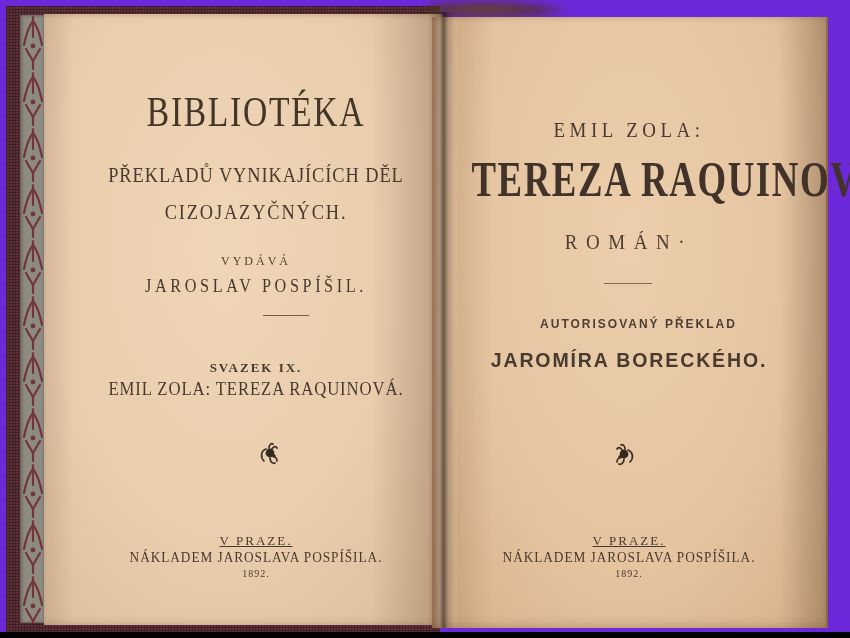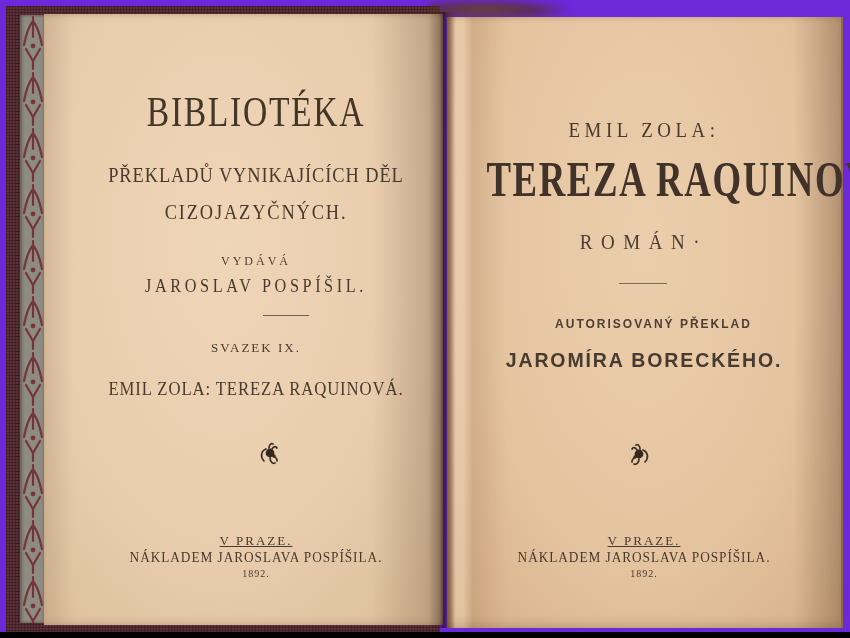--- a/index.html
+++ b/index.html
@@ -31,21 +31,21 @@
   .page{position:absolute;color:#46372d;}
   .page-left{
     left:44px;top:14px;width:399px;height:611px;
     background:
       linear-gradient(90deg, rgba(70,40,25,.10) 0 6px, rgba(70,40,25,0) 30px),
       linear-gradient(90deg, rgba(60,30,15,0) 82%, rgba(60,30,15,.22) 99%),
       radial-gradient(ellipse at 45% 38%, #efd6b7 0%, #e9cdad 55%, #ddbf9c 92%);
     box-shadow:inset 0 -6px 10px -6px rgba(70,40,20,.25), inset 0 4px 6px -4px rgba(70,40,20,.3);
   }
   .page-right{
-    left:447px;top:17px;width:394px;height:611px;
+    left:432px;top:17px;width:394px;height:611px;
     background:
       linear-gradient(90deg, rgba(90,45,25,.35) 0 2px, rgba(245,225,200,.35) 8px 16px, rgba(120,70,40,.14) 26px, rgba(120,70,40,0) 60px),
       linear-gradient(90deg, rgba(60,30,15,0) 88%, rgba(60,30,15,.25) 99%),
       radial-gradient(ellipse at 50% 36%, #ecceac 0%, #e5c4a0 58%, #d7b28a 96%),
       #e5c4a0;
     border-right:2px solid rgba(120,78,48,.55);
     box-shadow:inset 0 -8px 12px -7px rgba(70,40,20,.3), inset 0 4px 6px -4px rgba(70,40,20,.28);
   }
   .gutter-shadow{
     position:absolute;left:428px;top:12px;width:28px;height:616px;pointer-events:none;
@@ -55,21 +55,21 @@
   .tline{position:absolute;left:0;right:0;text-align:center;white-space:nowrap;}
   .page-left .tline{left:25px;right:0;}
   .ink{color:#483a2f;}
   .series-title{top:74px;font-size:40px;letter-spacing:2px;color:#443529;transform:scale(.84,1.04);}
   .series-sub1{top:150px;font-size:20px;letter-spacing:1px;transform:scaleX(.92);}
   .series-sub2{top:187px;font-size:20px;letter-spacing:2px;transform:scaleX(.92);}
   .vydava{top:240px;font-size:12px;letter-spacing:3px;color:#4d3e33;}
   .publisher{top:262px;font-size:18px;letter-spacing:4px;transform:scaleX(.9);}
   .rule{position:absolute;height:1px;background:#70604f;}
   .rule-left{top:301px;left:219px;width:46px;}
-  .svazek{top:326px;font-size:13px;letter-spacing:2px;}
+  .svazek{top:346px;font-size:13px;letter-spacing:2px;font-weight:bold;}
   .voltitle{top:364px;font-size:19px;letter-spacing:1px;transform:scaleX(.88);}
   .ornament{position:absolute;width:30px;height:30px;}
   .ornament-left{top:426px;left:212px;}
   .ornament-right{top:424px;left:176px;}
   .imprint-place{top:519px;font-size:13px;letter-spacing:2px;text-decoration:underline;}
   .imprint-pub{top:536px;font-size:14px;letter-spacing:1px;transform:scaleX(.95);}
   .imprint-year{top:554px;font-size:10px;letter-spacing:1px;}
   .author{top:101px;font-size:21px;letter-spacing:5px;transform:scaleX(.9);}
   .main-title{top:136px;font-size:46px;font-weight:bold;letter-spacing:2px;color:#41332a;transform:scale(.8,1.08);}
   .genre{top:214px;font-size:20px;letter-spacing:9px;color:#4d3e33;transform:scaleX(.95);}

